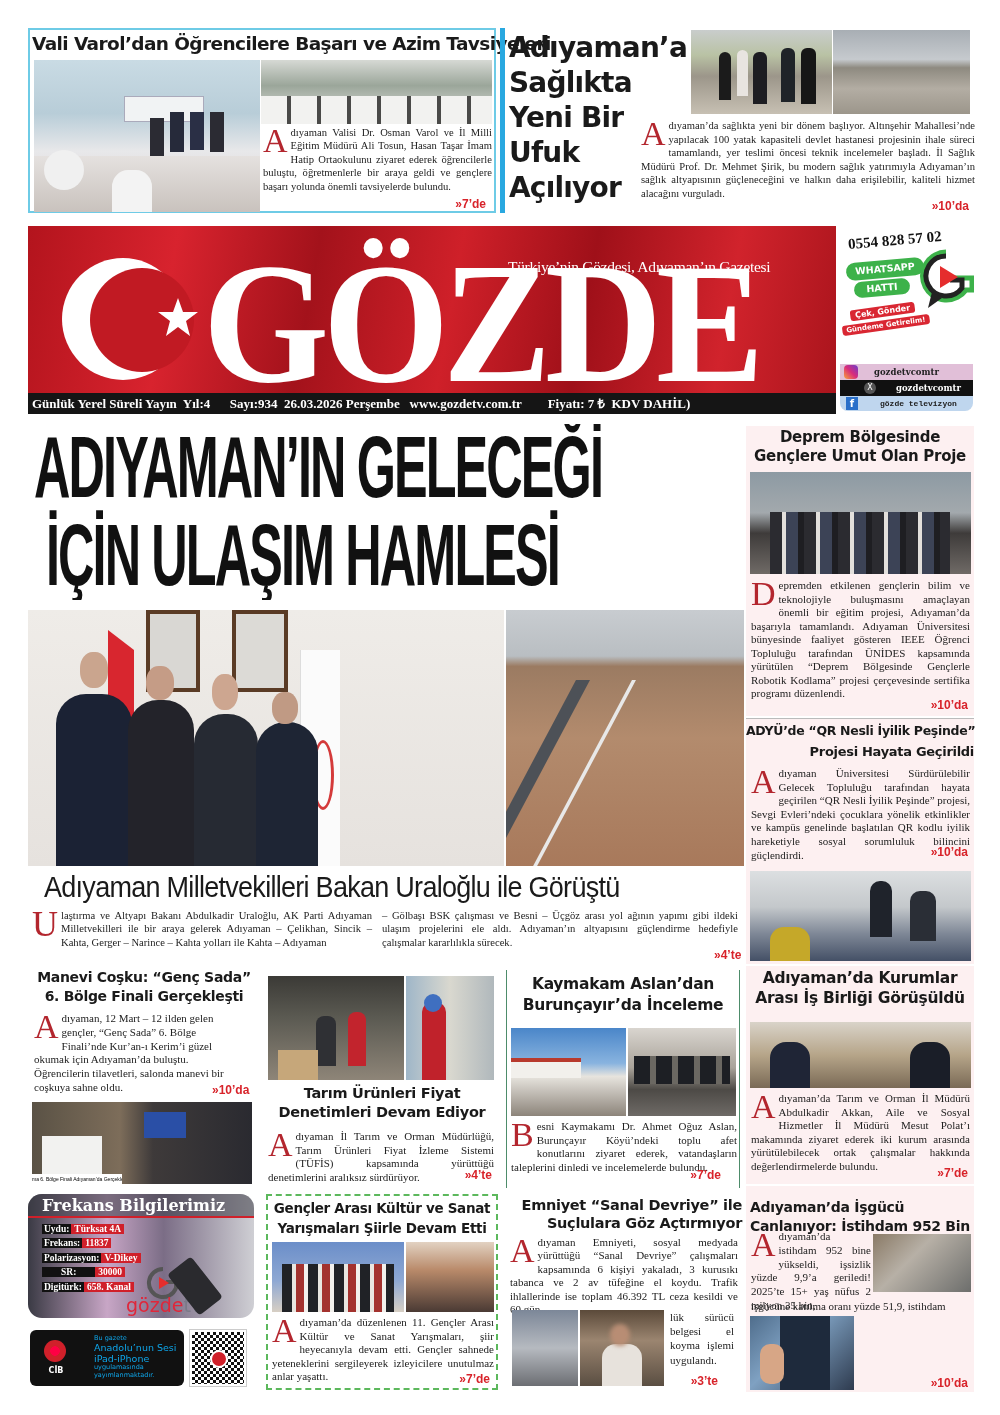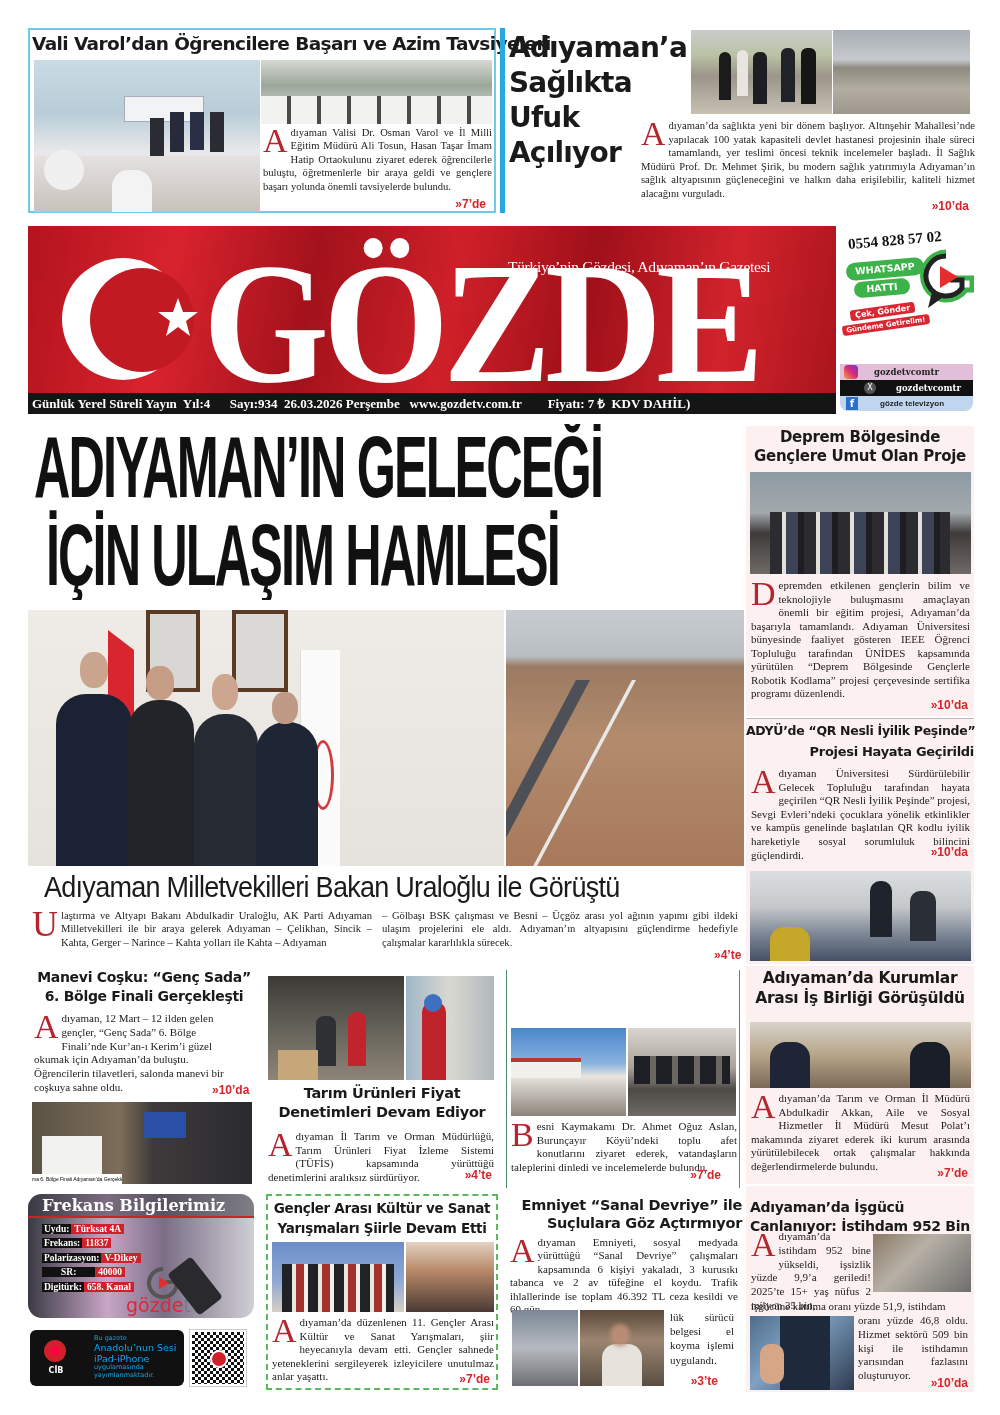--- a/index.html
+++ b/index.html
@@ -42,20 +42,21 @@
   <div class="body abs" style="left:233px;top:96px;width:229px;font-size:10.6px;line-height:13.4px">
     <span class="drop">A</span><span>dıyaman Valisi Dr. Osman Varol ve İl Milli Eğitim Müdürü Ali Tosun, Hasan Taşar İmam Hatip Ortaokulunu ziyaret ederek öğrencilerle buluştu, öğretmenlerle bir araya geldi ve gençlere başarı yolunda önemli tavsiyelerde bulundu.</span>
   </div>
   <span class="ref abs" style="right:8px;bottom:0px">»7’de</span>
 </div>
 
 <div id="top-right" class="abs">
   <div class="hd abs" style="left:4px;top:2px;width:180px;font-size:28px;line-height:35px;letter-spacing:-0.8px">
     <div>Adıyaman’a</div>
     <div>Sağlıkta</div>
+    <div>Yeni Bir</div>
     <div>Ufuk</div>
     <div>Açılıyor</div>
   </div>
   <div class="photo" style="left:186px;top:2px;width:141px;height:84px;background:linear-gradient(180deg,#c9cdcc 0%,#b9c2a4 30%,#9c968a 55%,#c7c0b3 100%)">
     <div class="abs" style="left:62px;top:22px;width:14px;height:52px;background:#1d1d22;border-radius:6px 6px 0 0"></div>
     <div class="abs" style="left:90px;top:18px;width:14px;height:54px;background:#1f2328;border-radius:6px 6px 0 0"></div>
     <div class="abs" style="left:110px;top:18px;width:15px;height:56px;background:#161616;border-radius:6px 6px 0 0"></div>
     <div class="abs" style="left:28px;top:22px;width:12px;height:48px;background:#1b1b1b;border-radius:6px 6px 0 0"></div>
     <div class="abs" style="left:46px;top:20px;width:11px;height:46px;background:#e8e4e0;border-radius:6px 6px 0 0"></div>
   </div>
@@ -93,21 +94,21 @@
   <div class="abs" style="left:2px;top:138px;width:133px;height:16px;background:#e1bfd8;">
     <span class="abs" style="left:4px;top:1px;width:14px;height:14px;border-radius:4px;background:linear-gradient(45deg,#f9a33a,#d92c7b,#6a3ccc)"></span>
     <span class="abs" style="left:34px;top:0;font-family:'DejaVu Serif',serif;font-weight:bold;font-size:8.5px;line-height:16px;color:#222">gozdetvcomtr</span>
   </div>
   <div class="abs" style="left:2px;top:154px;width:133px;height:16px;background:#111;">
     <span class="abs" style="left:24px;top:2px;width:12px;height:12px;border-radius:50%;background:#555;color:#fff;font-size:8px;line-height:12px;text-align:center;font-family:'DejaVu Sans',sans-serif">X</span>
     <span class="abs" style="left:56px;top:0;font-family:'DejaVu Serif',serif;font-weight:bold;font-size:8.5px;line-height:16px;color:#fff">gozdetvcomtr</span>
   </div>
   <div class="abs" style="left:2px;top:170px;width:133px;height:15px;background:#bfd6ee;border-radius:0 0 8px 8px">
     <span class="abs" style="left:6px;top:1px;width:12px;height:13px;background:#2a6fc9;color:#fff;font-size:10px;line-height:13px;text-align:center;font-family:'DejaVu Sans',sans-serif;font-weight:bold">f</span>
-    <span class="abs" style="left:40px;top:0;font-family:Liberation Sans, sans-serif;font-weight:bold;font-size:8px;line-height:15px;color:#222">gözde televizyon</span>
+    <span class="abs" style="left:40px;top:0;font-family:Liberation Mono, monospace;font-weight:bold;font-size:8px;line-height:15px;color:#222">gözde televizyon</span>
   </div>
 </div>
 
 <div class="abs" style="left:28px;top:424px;width:716px;height:176px;overflow:hidden">
   <div style="font-family:'Liberation Sans',sans-serif;font-weight:bold;font-size:80px;line-height:82px;letter-spacing:-3px;color:#111;transform:scaleX(0.63) scaleY(1.08);transform-origin:left top;white-space:nowrap;margin-left:6px">ADIYAMAN’IN GELECEĞİ</div>
   <div style="font-family:'Liberation Sans',sans-serif;font-weight:bold;font-size:80px;line-height:82px;letter-spacing:-3px;color:#111;transform:scaleX(0.63) scaleY(1.08);transform-origin:left top;white-space:nowrap;margin-left:18px;margin-top:6px">İÇİN ULAŞIM HAMLESİ</div>
 </div>
 <div class="photo" style="left:28px;top:610px;width:476px;height:256px;background:linear-gradient(180deg,#efece8 0%,#e6e2de 100%)">
   <div class="abs" style="left:118px;top:0;width:54px;height:82px;border:4px solid #5a3b25;background:#d9d7d3"></div>
   <div class="abs" style="left:204px;top:0;width:56px;height:82px;border:4px solid #5a3b25;background:#dcdad6"></div>
@@ -174,21 +175,20 @@
   <div class="hd" style="text-align:left;font-size:14px;line-height:19px;padding:12px 4px">Adıyaman’da İşgücü Canlanıyor: İstihdam 952 Bin</div>
   <div class="photo" style="left:127px;top:48px;width:98px;height:58px;background:linear-gradient(135deg,#8a7a66 0%,#b7b0a6 40%,#6d6e6c 100%)"></div>
   <div class="body abs" style="left:5px;top:44px;width:120px;font-size:11px;line-height:13.8px">
     <span class="drop">A</span><span>dıyaman’da istihdam 952 bine yükseldi, işsizlik yüzde 9,9’a geriledi! 2025’te 15+ yaş nüfus 2 milyon 35 bin,</span>
   </div>
   <div class="body abs" style="left:5px;top:114px;width:219px;font-size:11px;line-height:13.8px">işgücüne katılma oranı yüzde 51,9, istihdam</div>
   <div class="photo" style="left:4px;top:130px;width:104px;height:74px;background:linear-gradient(135deg,#4f6d8c 0%,#7fa1c2 40%,#2e3b4f 100%)">
     <div class="abs" style="left:30px;top:0;width:50px;height:74px;background:#1e2a3c"></div>
     <div class="abs" style="left:10px;top:28px;width:24px;height:40px;background:#d7a686;border-radius:10px"></div>
   </div>
-  <div class="body abs" style="left:112px;top:128px;width:110px;font-size:11px;line-height:13.8px">oranı yüzde 46,8 oldu. Hizmet sektörü 509 bin kişi ile istihdamın yarısından fazlasını oluşturuyor.</div>
   <span class="ref abs" style="right:6px;bottom:2px">»10’da</span>
 </div>
 
 <div class="abs" style="left:28px;top:968px;width:232px;height:220px">
   <div class="hd" style="text-align:center;font-size:14px;line-height:19px">Manevi Coşku: “Genç Sada” 6. Bölge Finali Gerçekleşti</div>
   <div class="body abs" style="left:6px;top:44px;width:200px;font-size:11px;line-height:13.8px;text-align:left">
     <span class="drop">A</span><span>dıyaman, 12 Mart – 12 ilden gelen gençler, “Genç Sada” 6. Bölge Finali’nde Kur’an-ı Kerim’i güzel okumak için Adıyaman’da buluştu. Öğrencilerin tilavetleri, salonda manevi bir coşkuya sahne oldu.</span>
   </div>
   <span class="ref abs" style="left:178px;top:115px">»10’da</span>
   <div class="photo" style="left:4px;top:134px;width:220px;height:82px;background:linear-gradient(90deg,#5a5245 0%,#7d6d5a 40%,#3e3a3a 55%,#2a2a30 100%)">
@@ -209,20 +209,21 @@
     <div class="abs" style="left:18px;top:18px;width:18px;height:18px;background:#3f6fc0;border-radius:50%"></div>
   </div>
   <div class="hd" style="position:absolute;left:0;top:108px;width:236px;text-align:center;font-size:14.5px;line-height:19px">Tarım Ürünleri Fiyat Denetimleri Devam Ediyor</div>
   <div class="body abs" style="left:4px;top:154px;width:226px;font-size:11px;line-height:13.6px">
     <span class="drop">A</span><span>dıyaman İl Tarım ve Orman Müdürlüğü, Tarım Ürünleri Fiyat İzleme Sistemi (TÜFİS) kapsamında yürüttüğü denetimlerini aralıksız sürdürüyor.</span>
   </div>
   <span class="ref abs" style="right:8px;top:192px">»4’te</span>
 </div>
 
 <div class="abs" style="left:506px;top:970px;width:234px;height:218px;border-left:1px solid #4d8c6a;border-right:1px solid #4d8c6a">
+  <div class="hd" style="text-align:center;font-size:15.5px;line-height:21px;padding-top:4px">Kaymakam Aslan’dan Burunçayır’da İnceleme</div>
   <div class="photo" style="left:4px;top:58px;width:115px;height:88px;background:linear-gradient(180deg,#4a86c9 0%,#88b3df 40%,#e7e4de 55%,#8c847a 100%)">
     <div class="abs" style="left:0;top:30px;width:70px;height:20px;background:#f2f0ec;border-top:4px solid #b83a2e"></div>
   </div>
   <div class="photo" style="left:121px;top:58px;width:108px;height:88px;background:linear-gradient(180deg,#d9d5cf 0%,#a9a39a 45%,#4d4a46 70%,#6e6a66 100%)">
     <div class="abs" style="left:6px;top:28px;width:96px;height:28px;background:repeating-linear-gradient(90deg,#1d1f24 0 16px,#6b6862 16px 22px)"></div>
   </div>
   <div class="body abs" style="left:4px;top:150px;width:226px;font-size:11px;line-height:13.6px">
     <span class="drop">B</span><span>esni Kaymakamı Dr. Ahmet Oğuz Aslan, Burunçayır Köyü’ndeki toplu afet konutlarını ziyaret ederek, vatandaşların taleplerini dinledi ve incelemelerde bulundu.</span>
   </div>
   <span class="ref abs" style="right:18px;top:198px">»7’de</span>
@@ -254,21 +255,21 @@
   <span class="ref abs" style="right:24px;top:178px">»3’te</span>
 </div>
 
 <div class="abs" style="left:28px;top:1194px;width:226px;height:124px;border-radius:14px;overflow:hidden;background:linear-gradient(90deg,#3a3a44 0%,#c8a6c6 35%,#7b6d86 60%,#cfcfd4 100%)">
   <div class="abs" style="left:0;top:0;width:226px;height:24px;background:rgba(60,60,70,0.55);border-bottom:2px solid #d0202a"></div>
   <div class="abs" style="left:14px;top:1px;font-family:'DejaVu Serif',serif;font-weight:bold;color:#fff;font-size:16px;line-height:22px;white-space:nowrap">Frekans Bilgilerimiz</div>
   <div class="abs" style="left:14px;top:28px;font-family:Liberation Serif, serif;font-weight:bold;font-size:9.5px;line-height:14.4px">
     <div><span style="background:#111;color:#fff;padding:0 2px">Uydu:</span><span style="background:#d0202a;color:#fff;padding:0 3px">Türksat 4A</span></div>
     <div><span style="background:#111;color:#fff;padding:0 2px">Frekans:</span><span style="background:#d0202a;color:#fff;padding:0 3px">11837</span></div>
     <div><span style="background:#111;color:#fff;padding:0 2px">Polarizasyon:</span><span style="background:#d0202a;color:#fff;padding:0 3px">V-Dikey</span></div>
-    <div><span style="background:#111;color:#fff;padding:0 19px">SR:</span><span style="background:#d0202a;color:#fff;padding:0 3px">40000</span></div>
+    <div><span style="background:#111;color:#fff;padding:0 19px">SR:</span><span style="background:#d0202a;color:#fff;padding:0 3px">30000</span></div>
     <div><span style="background:#111;color:#fff;padding:0 2px">Digitürk:</span><span style="background:#d0202a;color:#fff;padding:0 3px">658. Kanal</span></div>
   </div>
   <svg class="abs" style="left:118px;top:72px" width="34" height="34" viewBox="0 0 34 34">
     <path d="M17 3 A14 14 0 1 0 30 22 L30 16 L20 16" fill="none" stroke="#555" stroke-width="4"></path>
     <polygon points="13,11 13,23 23,17" fill="#e52d2d"></polygon>
   </svg>
   <div class="abs" style="left:98px;top:100px;font-family:'DejaVu Sans',sans-serif;font-size:19px;line-height:22px;white-space:nowrap"><span style="color:#e0263a">gözde</span><span style="color:#7a7a88">tv</span></div>
   <div class="abs" style="left:152px;top:66px;width:30px;height:52px;background:#2a2a2e;border-radius:4px;transform:rotate(-38deg)"></div>
 </div>
 

